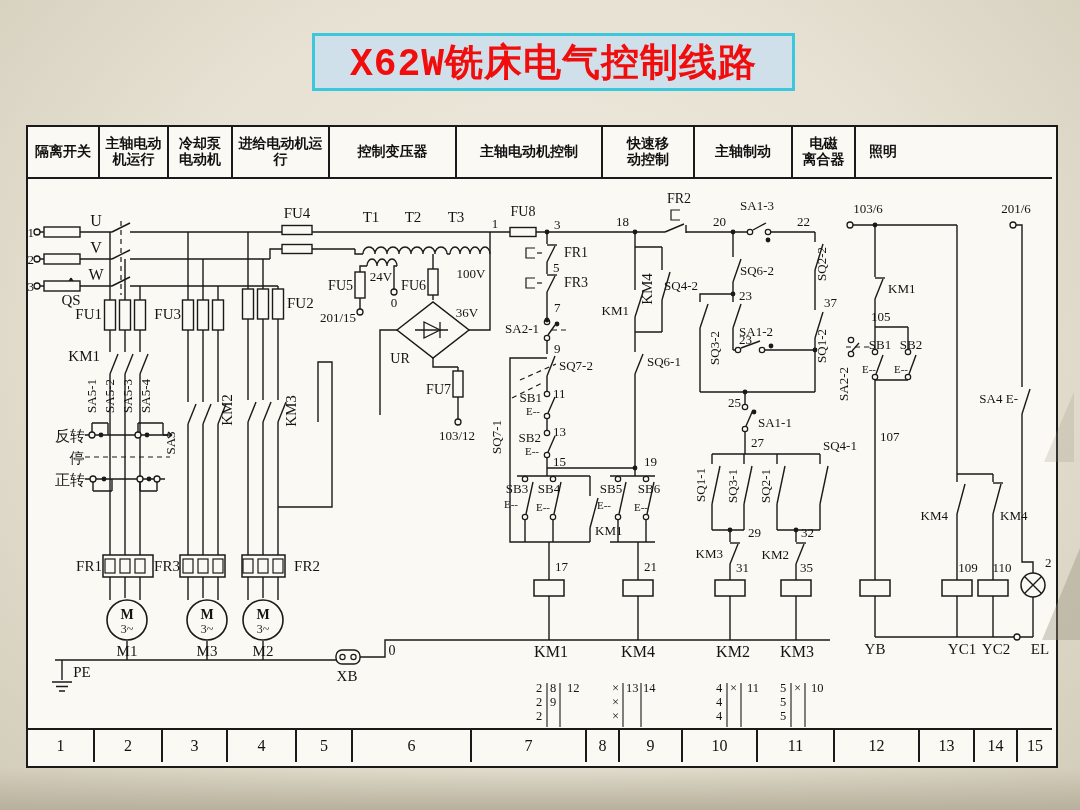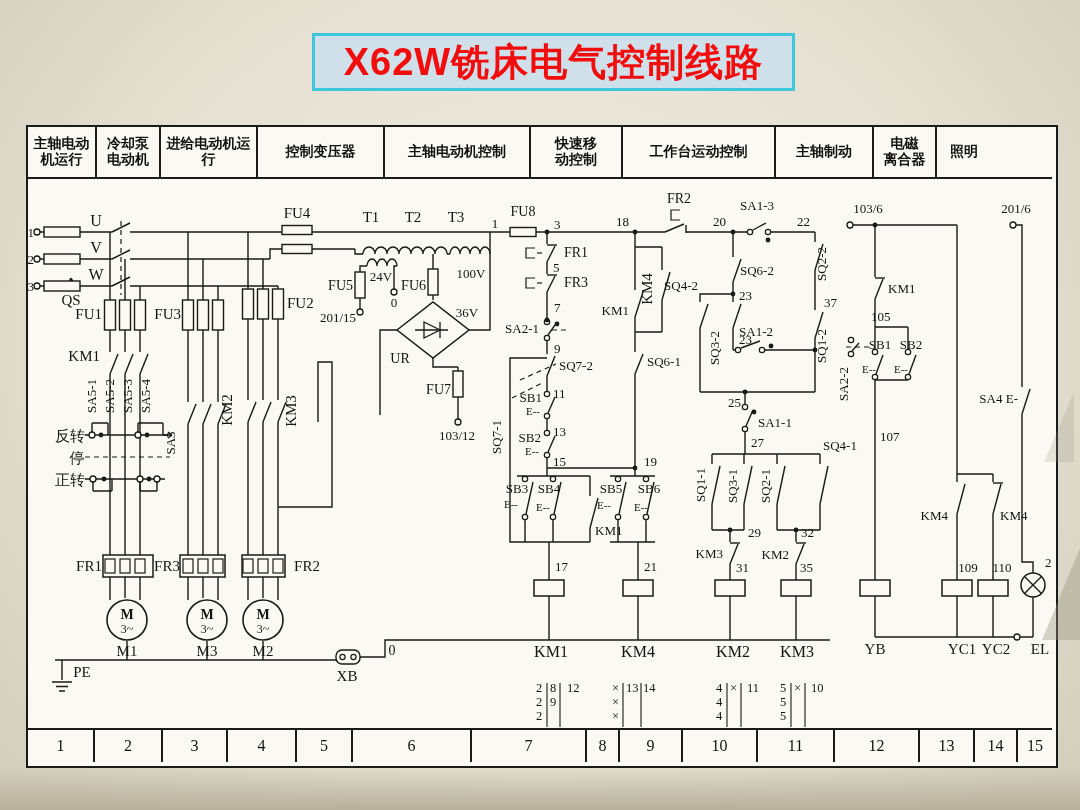--- a/index.html
+++ b/index.html
@@ -11,21 +11,21 @@
   .bottom-band{
     position:absolute;left:0;bottom:0;width:1080px;height:42px;
     background:linear-gradient(#d8d2c100,#b7b09c);
   }
   .banner{
     position:absolute;left:312px;top:33px;width:483px;height:58px;
     background:#cfe0ea;border:3px solid #3cc7dd;box-sizing:border-box;
     display:flex;align-items:center;justify-content:center;
   }
   .banner h1{
-    margin:0;font-family:Liberation Sans, sans-serif;font-weight:bold;
+    margin:0;font-family:Liberation Mono, monospace;font-weight:bold;
     font-size:38px;color:#f20d0d;letter-spacing:1px;white-space:nowrap;
   }
   .diagram{
     position:absolute;left:26px;top:125px;width:1028px;height:639px;
     border:2px solid #1a1a1a;background:#fbf9f3;box-sizing:content-box;
   }
   .hdr,.ftr{display:flex;width:1024px;}
   .hdr{height:50px;border-bottom:2px solid #1a1a1a;}
   .ftr{height:32px;border-top:2px solid #1a1a1a;}
   .hdr .cell,.ftr .cell{
@@ -43,30 +43,30 @@
 </style>
 </head>
 <body>
 
 <div class="banner">
   <h1>X62W铣床电气控制线路</h1>
 </div>
 
 <div class="diagram">
   <div class="hdr" id="hdr">
+      <div class="cell" style="width: 72px;">隔离开关</div>
       <div class="cell" style="width: 69px; text-align: center;">主轴电动
 机运行</div>
       <div class="cell" style="width: 64px;">冷却泵
 电动机</div>
       <div class="cell" style="width: 97px;">进给电动机运行</div>
       <div class="cell" style="width: 127px;">控制变压器</div>
       <div class="cell" style="width: 146px; text-align: right;">主轴电动机控制</div>
       <div class="cell" style="width: 92px; font-family: Liberation Serif, serif;">快速移
 动控制</div>
-      <div class="cell" style="width: 153px;">工作台运动控制</div>
       <div class="cell" style="width: 98px;">主轴制动</div>
       <div class="cell" style="width: 63px;">电磁
 离合器</div>
       <div class="cell" style="width: 54px; text-align: right;">照明</div>
     </div>
   <svg class="schem" id="schem" width="1024" height="549" viewBox="28 177 1024 549" preserveAspectRatio="none">
       <path d="M40,230 H44 M80,230 H112 M130,230 H283 M312,230 H665 M686,230 H750 M768,230 H815" fill="none" stroke="#1a1a1a" stroke-width="1.4"></path>
       <path d="M40,257 H44 M80,257 H112 M130,257 H270 M270,257 V247 H283 M312,247 H355 M355,247 V252 H363" fill="none" stroke="#1a1a1a" stroke-width="1.4"></path>
       <path d="M40,284 H44 M80,284 H112 M130,284 H278" fill="none" stroke="#1a1a1a" stroke-width="1.4"></path>
       <path d="M112,230 L130,221 M112,257 L130,248 M112,284 L130,275" fill="none" stroke="#1a1a1a" stroke-width="1.4"></path>

